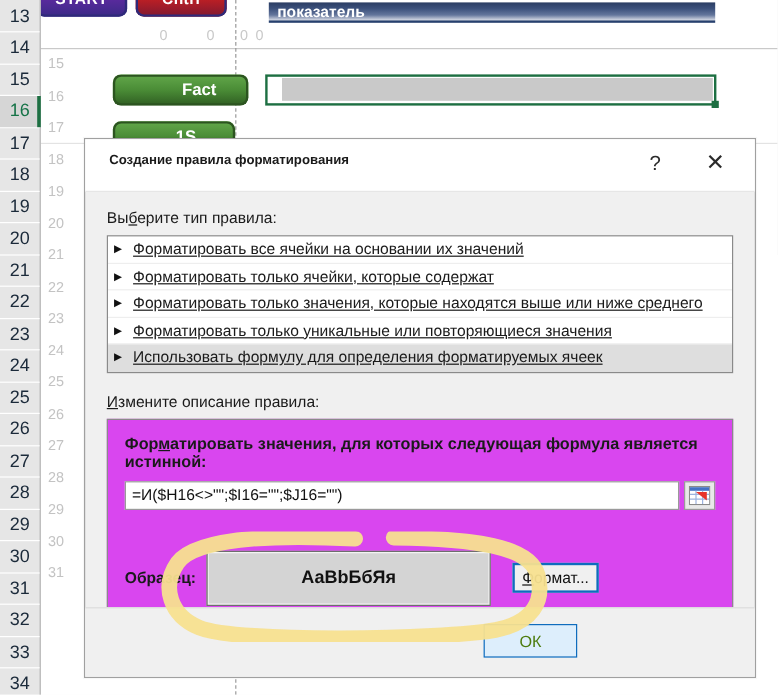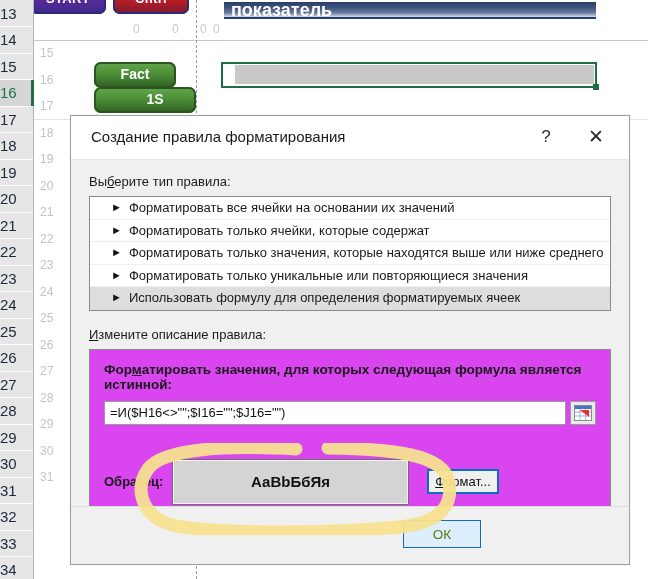--- a/index.html
+++ b/index.html
@@ -11,21 +11,21 @@
   }
 
   
   #excel{position:absolute;inset:0;background:#ffffff;}
 
   
   .rowhdr-col{position:absolute;left:0;top:0;width:33px;height:579px;
               background:#e6e6e6;border-right:1px solid #b5b5b5;}
   .rowhdr{position:relative;height:26.5px;box-sizing:border-box;
           border-bottom:1px solid #ffffff;
-          color:#1b2a3a;font-size:15px;line-height:26.5px;text-align:left;}
+          color:#1b2a3a;font-size:15px;line-height:26.5px;text-align:center;}
   .rowhdr.sel{background:#d6d6d6;color:#157347;font-weight:400;}
   .rowhdr.sel:after{content:"";position:absolute;right:-1px;top:0;bottom:0;
                     width:3px;background:#1d6f42;}
 
   
   .rownum2-col{position:absolute;left:34px;top:40px;width:55px;}
   .rownum2{height:26.5px;line-height:26.5px;color:#c3c3c3;font-size:12px;
            padding-left:6px;box-sizing:border-box;}
 
   
@@ -40,58 +40,58 @@
              box-shadow:inset 0 0 0 2px #2e2a7a;}
   .macro-start{left:30px;top:-14px;width:76px;height:28px;line-height:26px;
     background:linear-gradient(to bottom,#7b2fb5 0%,#5b2a9e 45%,#3a2a86 100%);}
   .macro-cntrl{left:113px;top:-14px;width:76px;height:28px;line-height:26px;
     background:linear-gradient(to bottom,#e2242a 0%,#bf1f24 45%,#7e1930 100%);}
 
   .green-btn{position:absolute;left:94px;width:82px;height:26px;border-radius:7px;
     color:#ffffff;font-weight:bold;font-size:14px;text-align:center;line-height:25px;
     background:linear-gradient(to bottom,#63a84b 0%,#4a8c36 50%,#2f5d22 100%);
     box-shadow:inset 0 0 0 2px #2c5420;}
-  .green-fact{top:62px;}
-  .green-1s{top:87px;padding-left:20px;}
+  .green-fact{top:62px;padding-left:31px;}
+  .green-1s{top:101px;padding-left:20px;}
 
   
   .hdr-bar{position:absolute;left:224px;top:2px;width:372px;height:17px;
     background:linear-gradient(to bottom,#2b3d63 0%,#3c517c 35%,#64769c 70%,#d8dce6 100%);
     border-bottom:2px solid #27406e;
-    color:#ffffff;font-weight:bold;font-size:18px;line-height:16px;padding-left:7px;
+    color:#ffffff;font-weight:bold;font-size:13px;line-height:16px;padding-left:7px;
     box-sizing:border-box;}
 
   .zero{position:absolute;top:22px;color:#c9c9c9;font-size:12px;}
 
   
   .selrange{position:absolute;left:221px;top:62px;width:376px;height:26px;
             border:2px solid #1d6f42;box-sizing:border-box;background:#ffffff;}
   .selrange .fill{position:absolute;left:12px;top:1px;right:1px;bottom:2px;background:#c9c9c9;}
   .fillhandle{position:absolute;left:593px;top:84px;width:6px;height:6px;background:#1d6f42;}
 
   
   #dialog{position:absolute;left:70px;top:115px;width:560px;height:450px;
     background:#f0f0f0;border:1px solid #a0a0a0;box-sizing:border-box;
     box-shadow:0 0 0 1px rgba(0,0,0,.03);}
   .dlg-title{height:43px;background:#ffffff;position:relative;
              border-bottom:1px solid #e6e6e6;}
-  .dlg-title .t{position:absolute;left:20px;top:12px;font-size:15px;color:#1a1a1a;}
+  .dlg-title .t{position:absolute;left:20px;top:12px;font-size:11px;color:#1a1a1a;font-weight:bold;}
   .dlg-help{position:absolute;right:70px;top:8px;width:26px;height:26px;
             font-size:17px;color:#2b2b2b;text-align:center;line-height:26px;cursor:default;}
   .dlg-close{position:absolute;right:18px;top:8px;width:30px;height:26px;
              font-size:19px;color:#2b2b2b;text-align:center;line-height:25px;cursor:default;}
 
   .dlg-body{position:relative;padding:0 18px;}
   .sect-label{font-size:13px;color:#1a1a1a;margin:14px 0 7px 0;}
   .sect-label u{text-decoration:underline;}
 
   .rulelist{border:1px solid #8a8a8a;background:#ffffff;box-sizing:border-box;}
   .rule-item{height:22.5px;line-height:22.5px;font-size:13px;color:#1a1a1a;
-             padding-left:21px;box-sizing:border-box;border-bottom:1px solid #eeeeee;
-             white-space:nowrap;overflow:hidden;cursor:default;}
+             padding-left:3px;box-sizing:border-box;border-bottom:1px solid #eeeeee;
+             white-space:nowrap;overflow:hidden;cursor:default;text-decoration:underline;}
   .rule-item:last-child{border-bottom:none;}
   .rule-item.selected{background:#dedede;}
   .bullet{display:inline-block;color:#111;font-size:11px;margin-right:7px;
           transform:translateY(-1px);}
 
   .descbox{border:1px solid #8a8a8a;background:#d946ef;box-sizing:border-box;
            padding:12px 14px 14px 14px;position:relative;}
   .desc-title{font-size:13.5px;font-weight:bold;color:#1a1a1a;margin-bottom:9px;}
   .desc-title u{text-decoration:underline;}
   .formula-row{display:flex;align-items:stretch;}

